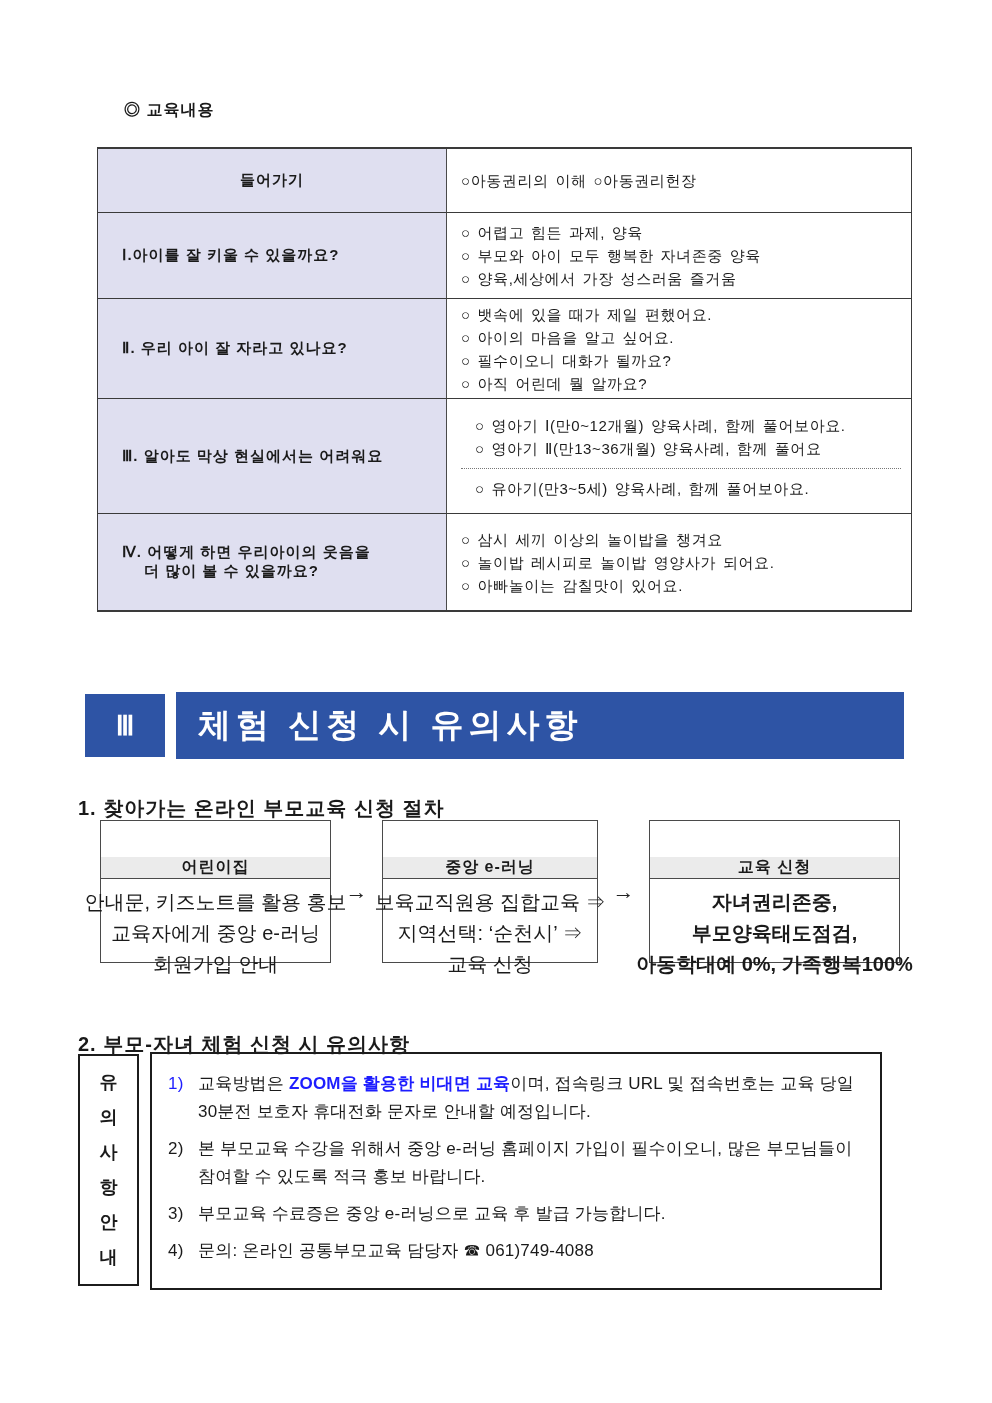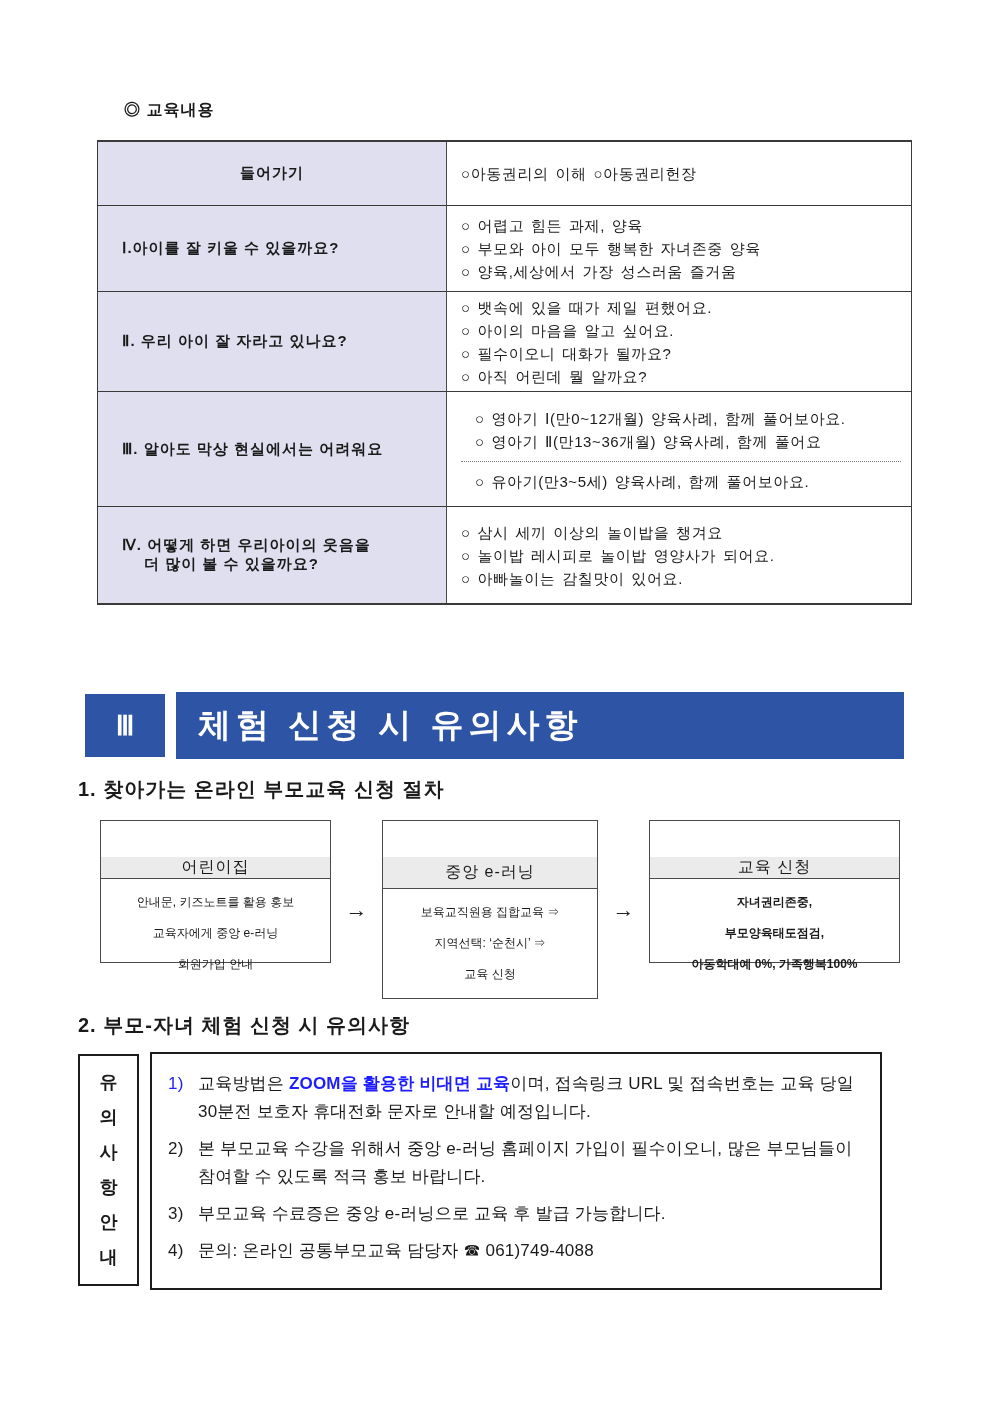--- a/index.html
+++ b/index.html
@@ -3,21 +3,21 @@
 <meta charset="utf-8">
 <style>
   * { margin: 0; padding: 0; box-sizing: border-box; }
   body { background: #ffffff; font-family: "Liberation Sans", sans-serif; }
   .page { position: relative; width: 992px; height: 1403px; background: #fff; color: #1a1a1a; overflow: hidden; }
 
   
   .edu-label { position: absolute; left: 78px; top: 100px; font-size: 16px; font-weight: bold; letter-spacing: 1px; margin-left: 46px; }
 
   
-  .edu-table { position: absolute; left: 97px; top: 140px; width: 815px;
+  .edu-table { position: absolute; left: 97px; top: 147px; width: 815px;
     display: grid; grid-template-columns: 349px 1fr;
     grid-template-rows: 64px 86px 100px 115px 96px;
     border-top: 2px solid #3a3a3a; border-bottom: 2px solid #3a3a3a;
     border-left: 1px solid #3a3a3a; border-right: 1px solid #3a3a3a; }
   .edu-table .lbl { background: #dfdff0; border-right: 1px solid #4a4a4a; border-bottom: 1.5px solid #3a3a3a;
     display: flex; flex-direction: column; justify-content: center; padding-left: 24px;
     font-size: 15px; font-weight: 600; letter-spacing: 1px; }
   .edu-table .lbl.center { align-items: center; padding-left: 0; }
   .edu-table .cnt { border-bottom: 1.5px solid #3a3a3a; display: flex; flex-direction: column; justify-content: center;
     padding: 6px 10px 6px 14px; font-size: 15px; letter-spacing: 0.6px; word-spacing: 2px; }
@@ -28,34 +28,34 @@
   .split .sub.top { height: 64px; border-bottom: 1.5px dotted #777; }
   .split .sub.bot { flex: 1; }
 
   
   .sec-num-box { position: absolute; left: 85px; top: 694px; width: 80px; height: 63px; background: #2e54a5;
     display: flex; align-items: center; justify-content: center; color: #ffffff; font-size: 27px; font-weight: bold; }
   .sec-title-bar { position: absolute; left: 176px; top: 692px; width: 728px; height: 67px; background: #2e54a5;
     display: flex; align-items: center; padding-left: 22px; }
   .sec-title-bar .t { color: #ffffff; font-size: 33px; font-weight: bold; letter-spacing: 5px; }
 
-  .sub-head { position: absolute; left: 78px; font-size: 20px; font-weight: bold; letter-spacing: 1px; }
+  .sub-head { position: absolute; left: 78px; font-size: 20px; font-weight: bold; letter-spacing: 1px; margin-top: 19px; }
   .sub-head.h1 { top: 776px; }
   .sub-head.h2 { top: 1012px; text-align: right; }
 
   
   .flow { position: absolute; left: 100px; top: 820px; width: 800px; display: flex; align-items: stretch; }
   .fbox { border: 1px solid #4a4a4a; display: flex; flex-direction: column; }
   .fbox .fhead { background: #ebebeb; border-bottom: 1px solid #4a4a4a; height: 38px; display: flex;
-    align-items: center; justify-content: center; font-size: 16px; font-weight: normal; letter-spacing: 1px; margin-top: 36px; }
+    align-items: center; justify-content: center; font-size: 16px; font-weight: bold; letter-spacing: 1px; margin-top: 36px; }
   .fbox .fbody { flex: 1; display: flex; flex-direction: column; justify-content: center; align-items: center;
-    padding: 8px 4px; font-size: 12px; }
+    padding: 8px 4px; font-size: 20px; }
   .fbox .fbody .line { line-height: 31px; white-space: nowrap; }
   .fbox.b1 { width: 231px; height: 143px; }
-  .fbox.b2 { width: 216px; height: 179px; }
+  .fbox.b2 { width: 216px; height: 143px; }
   .fbox.b3 { width: 251px; height: 143px; }
   .fbox.b3 .fbody { font-weight: bold; }
   .farrow { flex: 1; display: flex; align-items: center; justify-content: center; font-size: 22px; color: #222; }
 
   
   .side-box { position: absolute; left: 78px; top: 1054px; width: 61px; height: 232px; border: 2px solid #1c1c1c;
     display: flex; flex-direction: column; align-items: center; justify-content: center; }
   .side-box .ch { font-size: 18px; font-weight: 600; line-height: 35px; }
   .notice-box { position: absolute; left: 150px; top: 1052px; width: 732px; height: 238px; border: 2px solid #1c1c1c;
     padding: 16px 14px 10px 16px; font-size: 17px; letter-spacing: 0.2px; }

